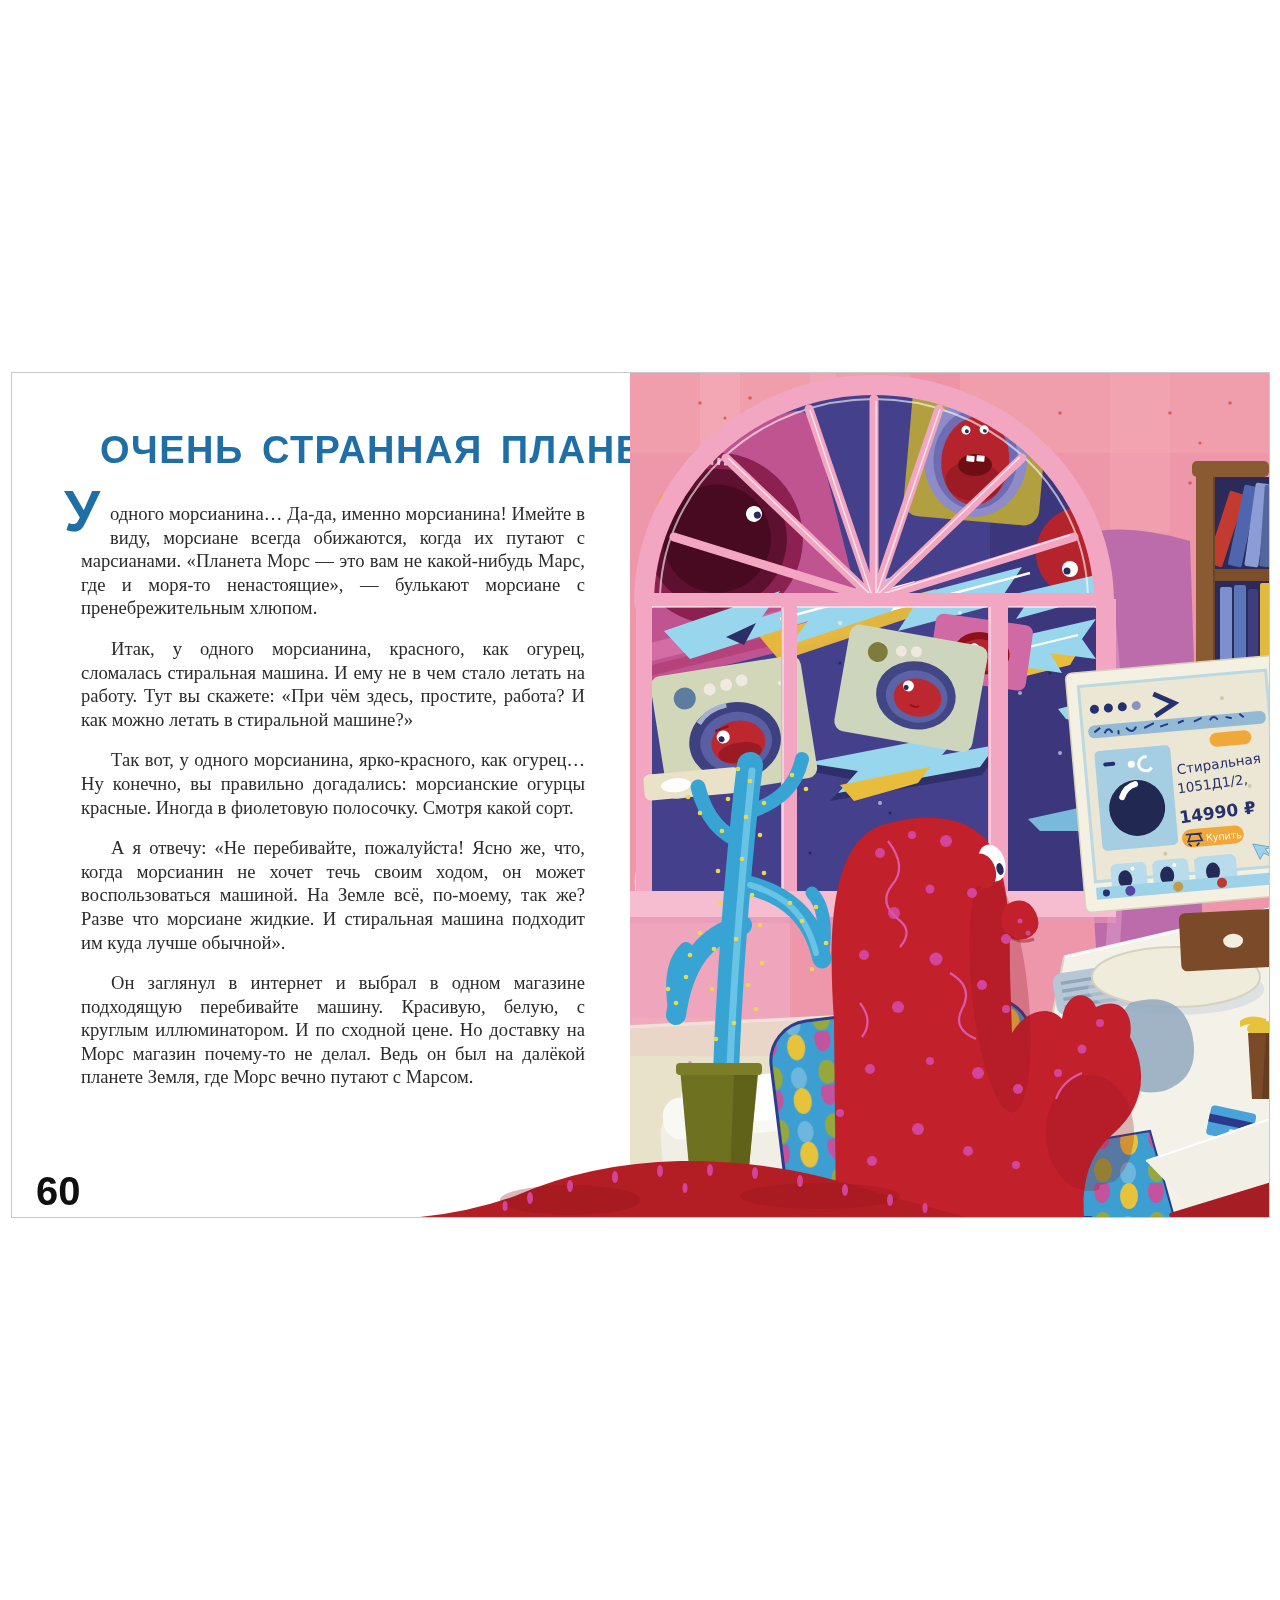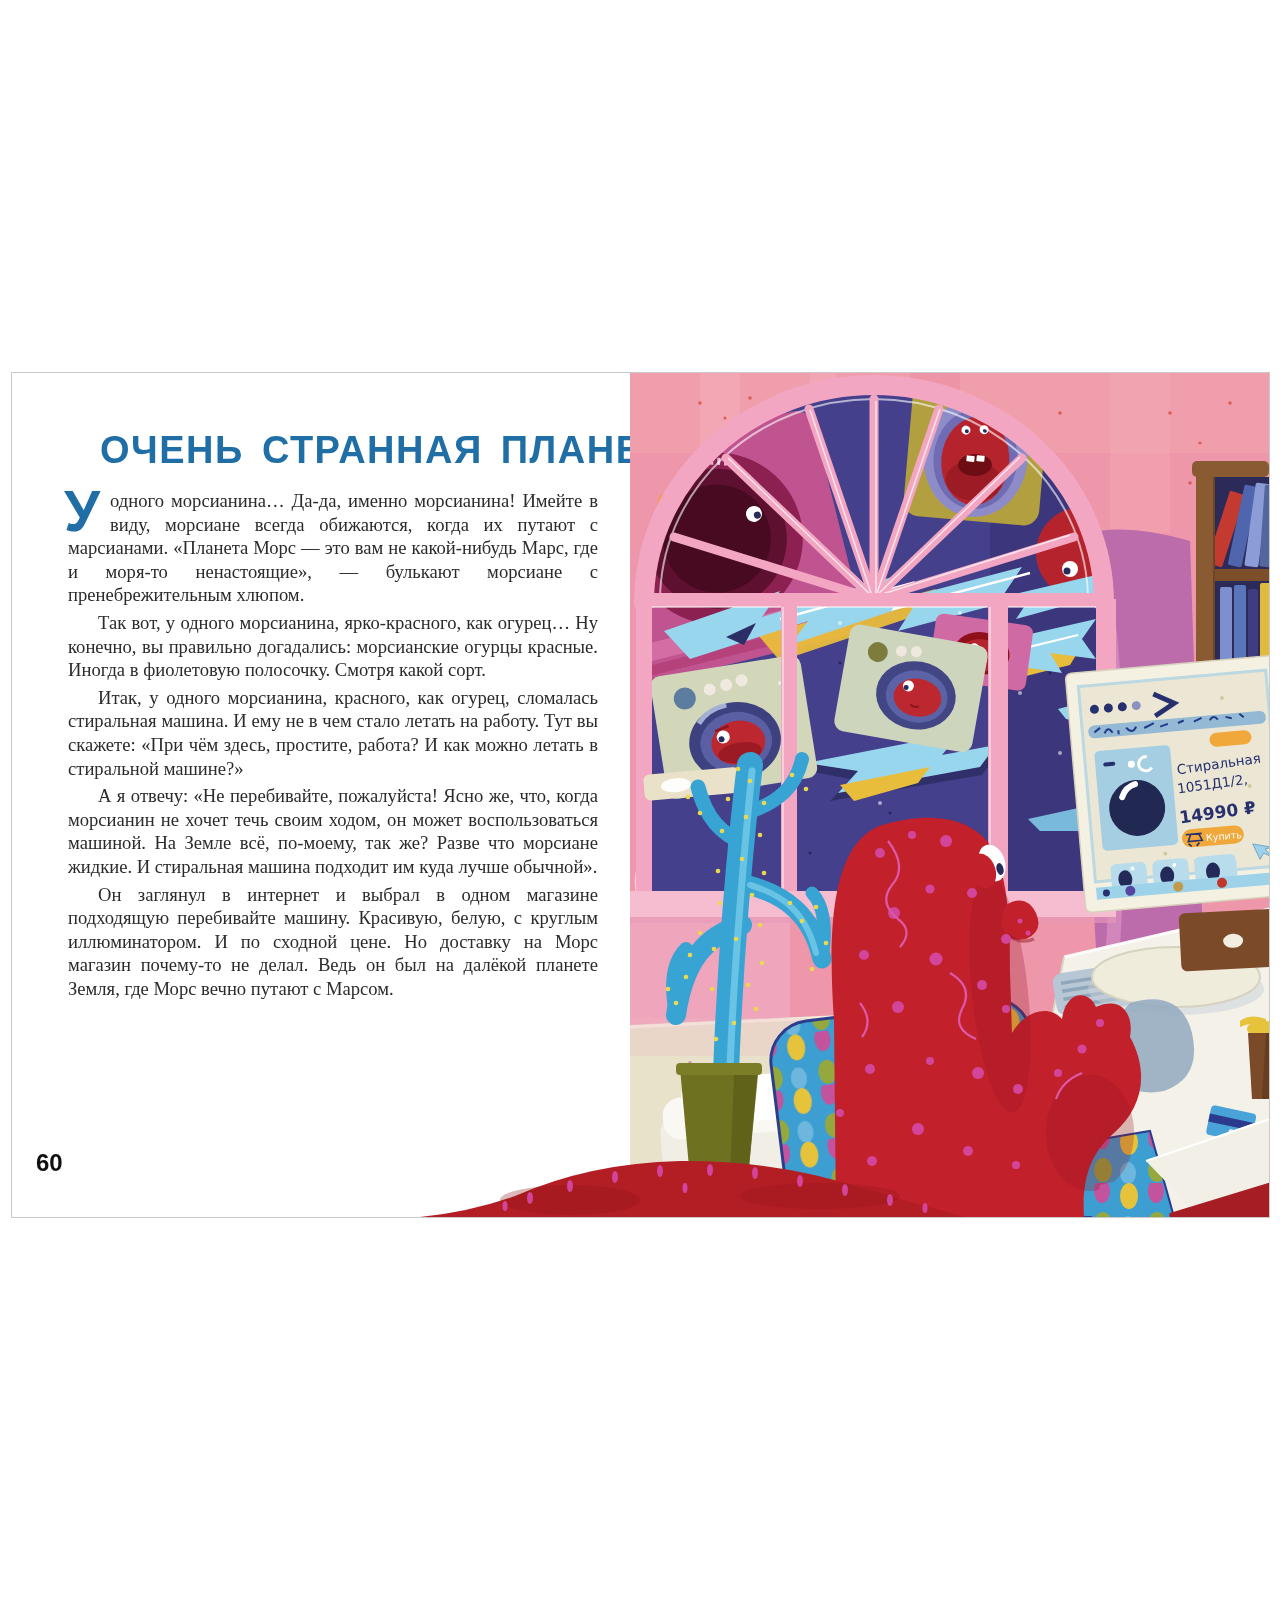--- a/index.html
+++ b/index.html
@@ -5,42 +5,42 @@
   html,body{margin:0;padding:0;background:#ffffff;}
   body{width:1280px;height:1600px;position:relative;overflow:hidden;
        font-family:"Liberation Serif",serif;}
   .book-page{position:absolute;left:11px;top:372px;width:1259px;height:846px;
        background:#ffffff;border:1px solid #c9c9c9;box-sizing:border-box;}
   .chapter-title{position:absolute;left:88px;top:56px;margin:0;
        font-family:"Liberation Sans",sans-serif;font-weight:700;font-size:38px;
        color:#1f6fa6;letter-spacing:1.5px;word-spacing:6px;white-space:nowrap;}
   .text-col{position:absolute;left:52px;top:112px;width:538px;
        font-size:18.6px;line-height:23.6px;color:#2b2b2b;text-align:justify;}
-  .text-col p{margin:4px;text-indent:30px;}
+  .text-col p{margin:17px;text-indent:30px;}
   .text-col p.first{text-indent:0;}
   .dropcap{float:left;font-family:"Liberation Sans",sans-serif;font-weight:700;
        font-size:58px;line-height:44px;color:#1f6fa6;margin:4px 10px 0 0;}
-  .page-number{position:absolute;left:24px;top:776px;
-       font-family:"Liberation Sans",sans-serif;font-weight:700;font-size:24px;color:#101010;}
+  .page-number{position:absolute;left:24px;top:796px;
+       font-family:"Liberation Sans",sans-serif;font-weight:700;font-size:40px;color:#101010;}
   .illo{position:absolute;left:618px;top:0;width:639px;height:844px;}
   .hump{position:absolute;left:420px;top:1150px;width:545px;height:67px;}
   svg text{font-family:"DejaVu Sans",sans-serif;}
 </style>
 </head>
 <body>
 
 <div class="book-page">
 
   <h1 class="chapter-title">ОЧЕНЬ СТРАННАЯ ПЛАНЕТА</h1>
 
   <div class="text-col">
     <span class="dropcap">У</span>
     <p class="first">одного морсианина… Да-да, именно морсианина! Имейте в виду, морсиане всегда обижаются, когда их путают с марсианами. «Планета Морс — это вам не какой-нибудь Марс, где и моря-то ненастоящие», — булькают морсиане с пренебрежительным хлюпом.</p>
+    <p>Итак, у одного морсианина, красного, как огурец, сломалась стиральная машина. И ему не в чем стало летать на работу. Тут вы скажете: «При чём здесь, простите, работа? И как можно летать в стиральной машине?»</p>
     <p>Так вот, у одного морсианина, ярко-красного, как огурец… Ну конечно, вы правильно догадались: морсианские огурцы красные. Иногда в фиолетовую полосочку. Смотря какой сорт.</p>
-    <p>Итак, у одного морсианина, красного, как огурец, сломалась стиральная машина. И ему не в чем стало летать на работу. Тут вы скажете: «При чём здесь, простите, работа? И как можно летать в стиральной машине?»</p>
     <p>А я отвечу: «Не перебивайте, пожалуйста! Ясно же, что, когда морсианин не хочет течь своим ходом, он может воспользоваться машиной. На Земле всё, по-моему, так же? Разве что морсиане жидкие. И стиральная машина подходит им куда лучше обычной».</p>
     <p>Он заглянул в интернет и выбрал в одном магазине подходящую перебивайте машину. Красивую, белую, с круглым иллюминатором. И по сходной цене. Но доставку на Морс магазин почему-то не делал. Ведь он был на далёкой планете Земля, где Морс вечно путают с Марсом.</p>
   </div>
 
   <div class="page-number">60</div>
 
   <svg class="illo" viewBox="0 0 639 844" xmlns="http://www.w3.org/2000/svg">
     <defs>
       <clipPath id="winclip">
           <path d="M 22,230 A 212 200 0 0 1 466,230 L 466,520 L 22,520 Z"></path>

